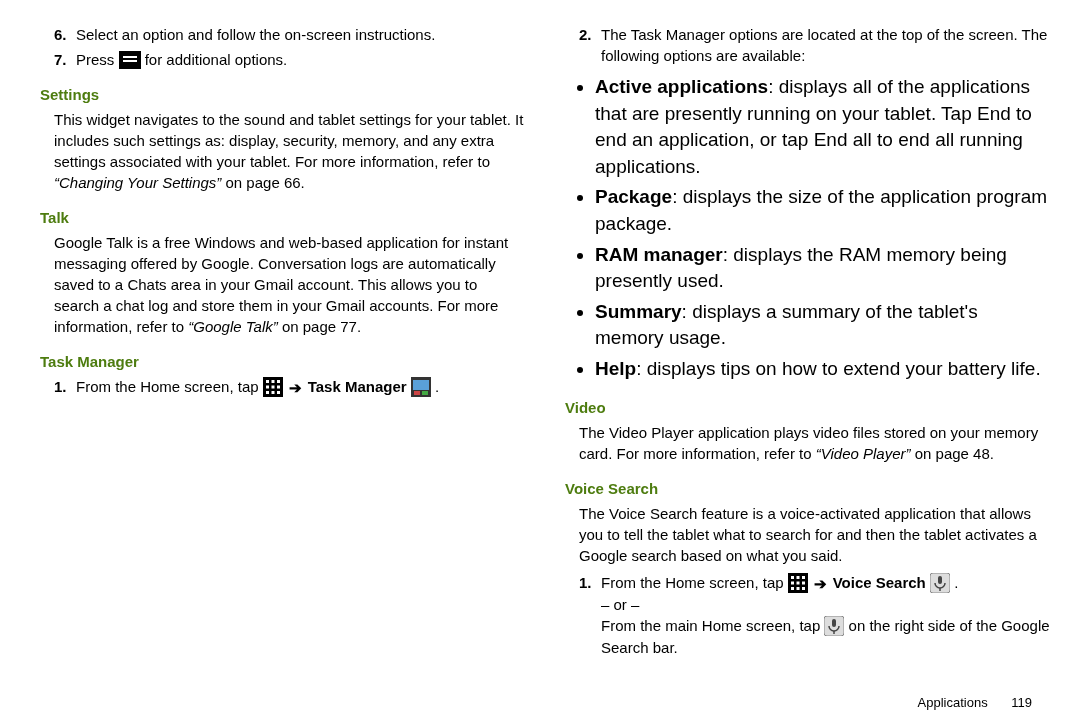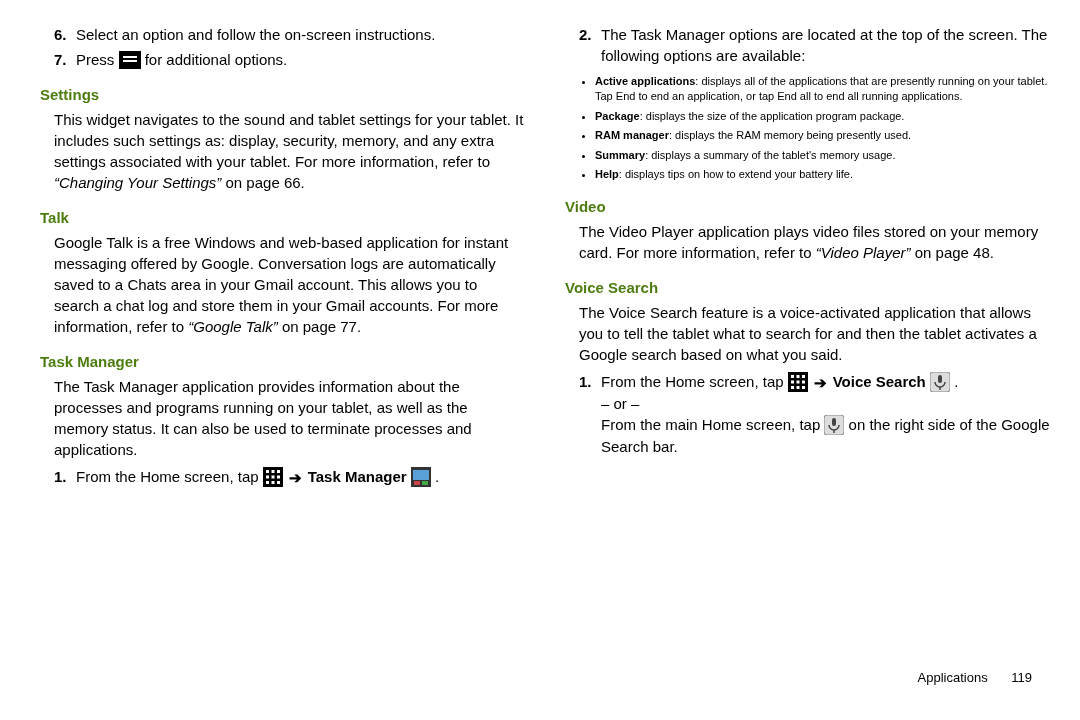--- a/index.html
+++ b/index.html
@@ -53,42 +53,42 @@
     flex: 1;
   }
   ul.bul {
     list-style: disc;
     margin: 4px 0 4px 30px;
     padding: 0;
   }
   ul.bul li {
     margin: 4px 0;
     font-family: Arial, Helvetica, sans-serif;
-    font-size: 11px;
+    font-size: 19px;
     font-stretch: condensed;
   }
   .b { font-weight: bold; }
   .i { font-style: italic; }
   .icon {
     display: inline-flex;
     vertical-align: middle;
     position: relative;
     top: -1px;
   }
   .icon svg { display: block; }
   .arrow {
     font-weight: bold;
     display: inline-block;
     padding: 0 2px;
     position: relative;
     top: 1px;
   }
   .footer {
     position: absolute;
-    bottom: 33px;
+    bottom: 8px;
     right: 48px;
     font-size: 13px;
     color: #000;
   }
   .footer .pnum {
     margin-left: 20px;
   }
   .cond { font-stretch: condensed; }
 </style>
 </head>
@@ -123,21 +123,20 @@
     <p>
       <span>This widget navigates to the sound and tablet settings for your tablet. It includes such settings as: display, security, memory, and any extra settings associated with your tablet. For more information, refer to </span><span class="i">“Changing Your Settings” </span><span> on page 66.</span>
     </p>
 
     <h3 class="section">Talk</h3>
     <p>
       <span>Google Talk is a free Windows and web-based application for instant messaging offered by Google. Conversation logs are automatically saved to a Chats area in your Gmail account. This allows you to search a chat log and store them in your Gmail accounts. For more information, refer to </span><span class="i">“Google Talk” </span><span> on page 77.</span>
     </p>
 
     <h3 class="section">Task Manager</h3>
-    <p>The Task Manager application provides information about the processes and programs running on your tablet, as well as the memory status. It can also be used to terminate processes and applications.</p>
 
     <ol class="num">
       <li>
         <span class="n">1.</span>
         <span class="t">
           <span>From the Home screen, tap </span>
           <span class="icon">
             <svg width="20" height="20">
                 <rect width="20" height="20" fill="#000"></rect>
               <rect x="3" y="3" width="3" height="3" fill="#fff"></rect>

